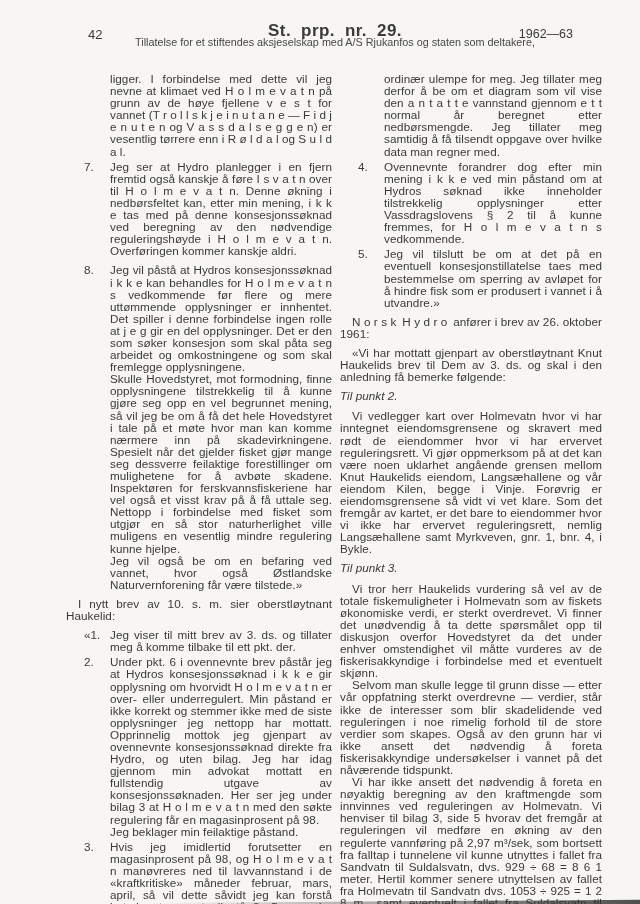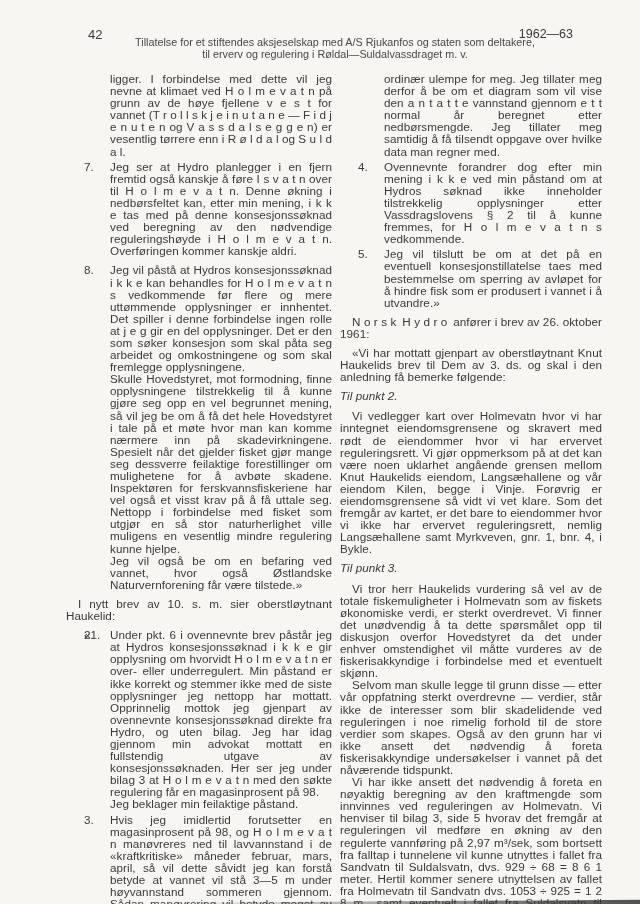--- a/index.html
+++ b/index.html
@@ -60,24 +60,24 @@
     position: absolute; bottom: 0; left: 150px; right: 0; height: 5px;
     background: linear-gradient(to right, rgba(90,90,88,0), rgba(50,50,48,0.85));
     clip-path: polygon(0 80%, 100% 15%, 100% 100%, 0 100%);
   }
 </style>
 </head>
 <body>
 
 <div class="page">
   <div class="pagenum">42</div>
+  <div class="doc-title">St. prp. nr. 29.</div>
   <div class="year">1962—63</div>
   <div class="subtitle">
     <div>Tillatelse for et stiftendes aksjeselskap med A/S Rjukanfos og staten som deltakere,</div>
-    <div>til erverv og regulering i Røldal—Suldalvassdraget m. v.</div>
   </div>
 
   <div class="body">
     <div class="col col-left">
         <div class="b-cont">ligger. I forbindelse med dette vil jeg nevne at klimaet ved H o l m e v a t n på grunn av de høye fjellene v e s t for vannet (T r o l l s k j e i n u t a n e — F i d j e n u t e n og V a s s d a l s e g g e n) er vesentlig tørrere enn i R ø l d a l og S u l d a l.</div>
         <div class="b-item">
           <span class="num">7.</span>
           <div class="itext">
             <p>Jeg ser at Hydro planlegger i en fjern fremtid også kanskje å føre I s v a t n over til H o l m e v a t n. Denne økning i nedbørsfeltet kan, etter min mening, i k k e tas med på denne konsesjonssøknad ved beregning av den nødvendige reguleringshøyde i H o l m e v a t n. Overføringen kommer kanskje aldri.</p>
           </div>
@@ -86,20 +86,23 @@
           <span class="num">8.</span>
           <div class="itext">
             <p>Jeg vil påstå at Hydros konsesjonssøknad i k k e kan behandles for H o l m e v a t n s vedkommende før flere og mere uttømmende opplysninger er innhentet. Det spiller i denne forbindelse ingen rolle at j e g gir en del opplysninger. Det er den som søker konsesjon som skal påta seg arbeidet og omkostningene og som skal fremlegge opplysningene.</p>
             <p>Skulle Hovedstyret, mot formodning, finne opplysningene tilstrekkelig til å kunne gjøre seg opp en vel begrunnet mening, så vil jeg be om å få det hele Hovedstyret i tale på et møte hvor man kan komme nærmere inn på skadevirkningene. Spesielt når det gjelder fisket gjør mange seg dessverre feilaktige forestillinger om mulighetene for å avbøte skadene. Inspektøren for ferskvannsfiskeriene har vel også et visst krav på å få uttale seg. Nettopp i forbindelse med fisket som utgjør en så stor naturherlighet ville muligens en vesentlig mindre regulering kunne hjelpe.</p>
             <p>Jeg vil også be om en befaring ved vannet, hvor også Østlandske Naturvernforening får være tilstede.»</p>
           </div>
         </div>
         <div class="b-para spaced">I nytt brev av 10. s. m. sier oberstløytnant Haukelid:</div>
         <div class="b-item spaced">
           <span class="num">«1.</span>
+          <div class="itext">
+            <p>Jeg viser til mitt brev av 3. ds. og tillater meg å komme tilbake til ett pkt. der.</p>
+          </div>
         </div>
         <div class="b-item">
           <span class="num">2.</span>
           <div class="itext">
             <p>Under pkt. 6 i ovennevnte brev påstår jeg at Hydros konsesjonssøknad i k k e gir opplysning om hvorvidt H o l m e v a t n er over- eller underregulert. Min påstand er ikke korrekt og stemmer ikke med de siste opplysninger jeg nettopp har mottatt. Opprinnelig mottok jeg gjenpart av ovennevnte konsesjonssøknad direkte fra Hydro, og uten bilag. Jeg har idag gjennom min advokat mottatt en fullstendig utgave av konsesjonssøknaden. Her ser jeg under bilag 3 at H o l m e v a t n med den søkte regulering får en magasinprosent på 98.</p>
             <p>Jeg beklager min feilaktige påstand.</p>
           </div>
         </div>
         <div class="b-item">
           <span class="num">3.</span>

